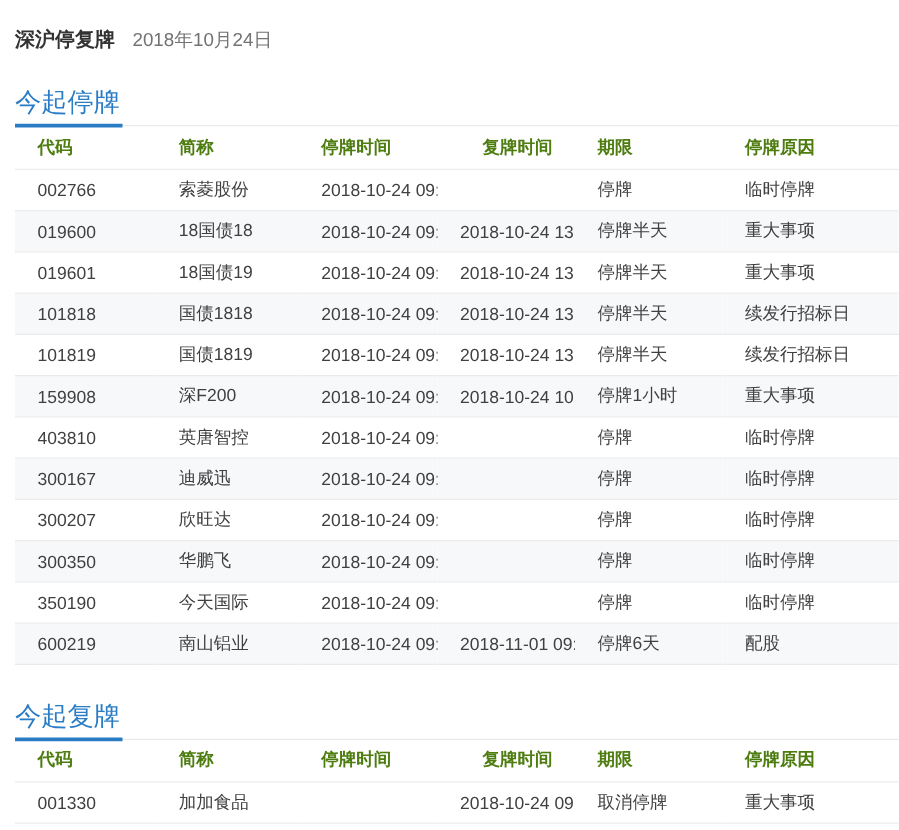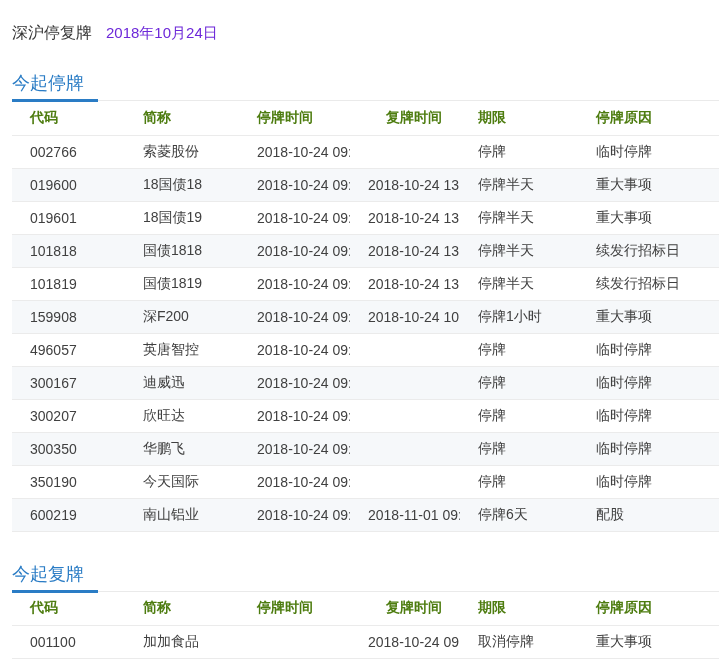--- a/index.html
+++ b/index.html
@@ -2,33 +2,33 @@
 <html><head>
 <meta charset="utf-8">
 <style>
   html,body{margin:0;padding:0;}
   body{
     width:719px;height:664px;overflow:hidden;background:#ffffff;
     font-family:"Liberation Sans","DejaVu Sans",sans-serif;
     -webkit-font-smoothing:antialiased;
   }
   .page-header{padding:22px 0 0 12px;line-height:21px;}
-  .page-title{font-size:16px;color:#333333;}
-  .page-date{font-size:15px;color:#6d28d9;margin-left:14px;}
+  .page-title{font-size:16px;color:#333333;font-weight:bold;}
+  .page-date{font-size:15px;color:#737373;margin-left:14px;}
 
   .tabbar{
     margin:32px 0 0 12px;
     border-bottom:1px solid #eaeaea;
   }
   .section--resume .tabbar{margin-top:34px;}
   .tab{
     position:relative;
     display:inline-block;
     min-width:86px;
-    font-size:18px;
+    font-size:21px;
     line-height:16px;
     color:#2a7cc5;
     padding-bottom:9px;
     cursor:pointer;
   }
   .tab::after{
     content:"";
     position:absolute;left:0;right:0;bottom:-2px;height:3px;
     background:#2a7cc5;
   }
@@ -131,21 +131,21 @@
           </tr>
           <tr>
             <td>159908</td>
             <td>深F200</td>
             <td>2018-10-24 09:30</td>
             <td>2018-10-24 10:30</td>
             <td>停牌1小时</td>
             <td>重大事项</td>
           </tr>
           <tr>
-            <td>496057</td>
+            <td>403810</td>
             <td>英唐智控</td>
             <td>2018-10-24 09:30</td>
             <td></td>
             <td>停牌</td>
             <td>临时停牌</td>
           </tr>
           <tr>
             <td>300167</td>
             <td>迪威迅</td>
             <td>2018-10-24 09:30</td>
@@ -199,21 +199,21 @@
             <th>代码</th>
             <th>简称</th>
             <th>停牌时间</th>
             <th>复牌时间</th>
             <th>期限</th>
             <th>停牌原因</th>
           </tr>
       </thead>
       <tbody>
           <tr>
-            <td>001100</td>
+            <td>001330</td>
             <td>加加食品</td>
             <td></td>
             <td>2018-10-24 09:30</td>
             <td>取消停牌</td>
             <td>重大事项</td>
           </tr>
         </tbody>
     </table>
   </section>
 

